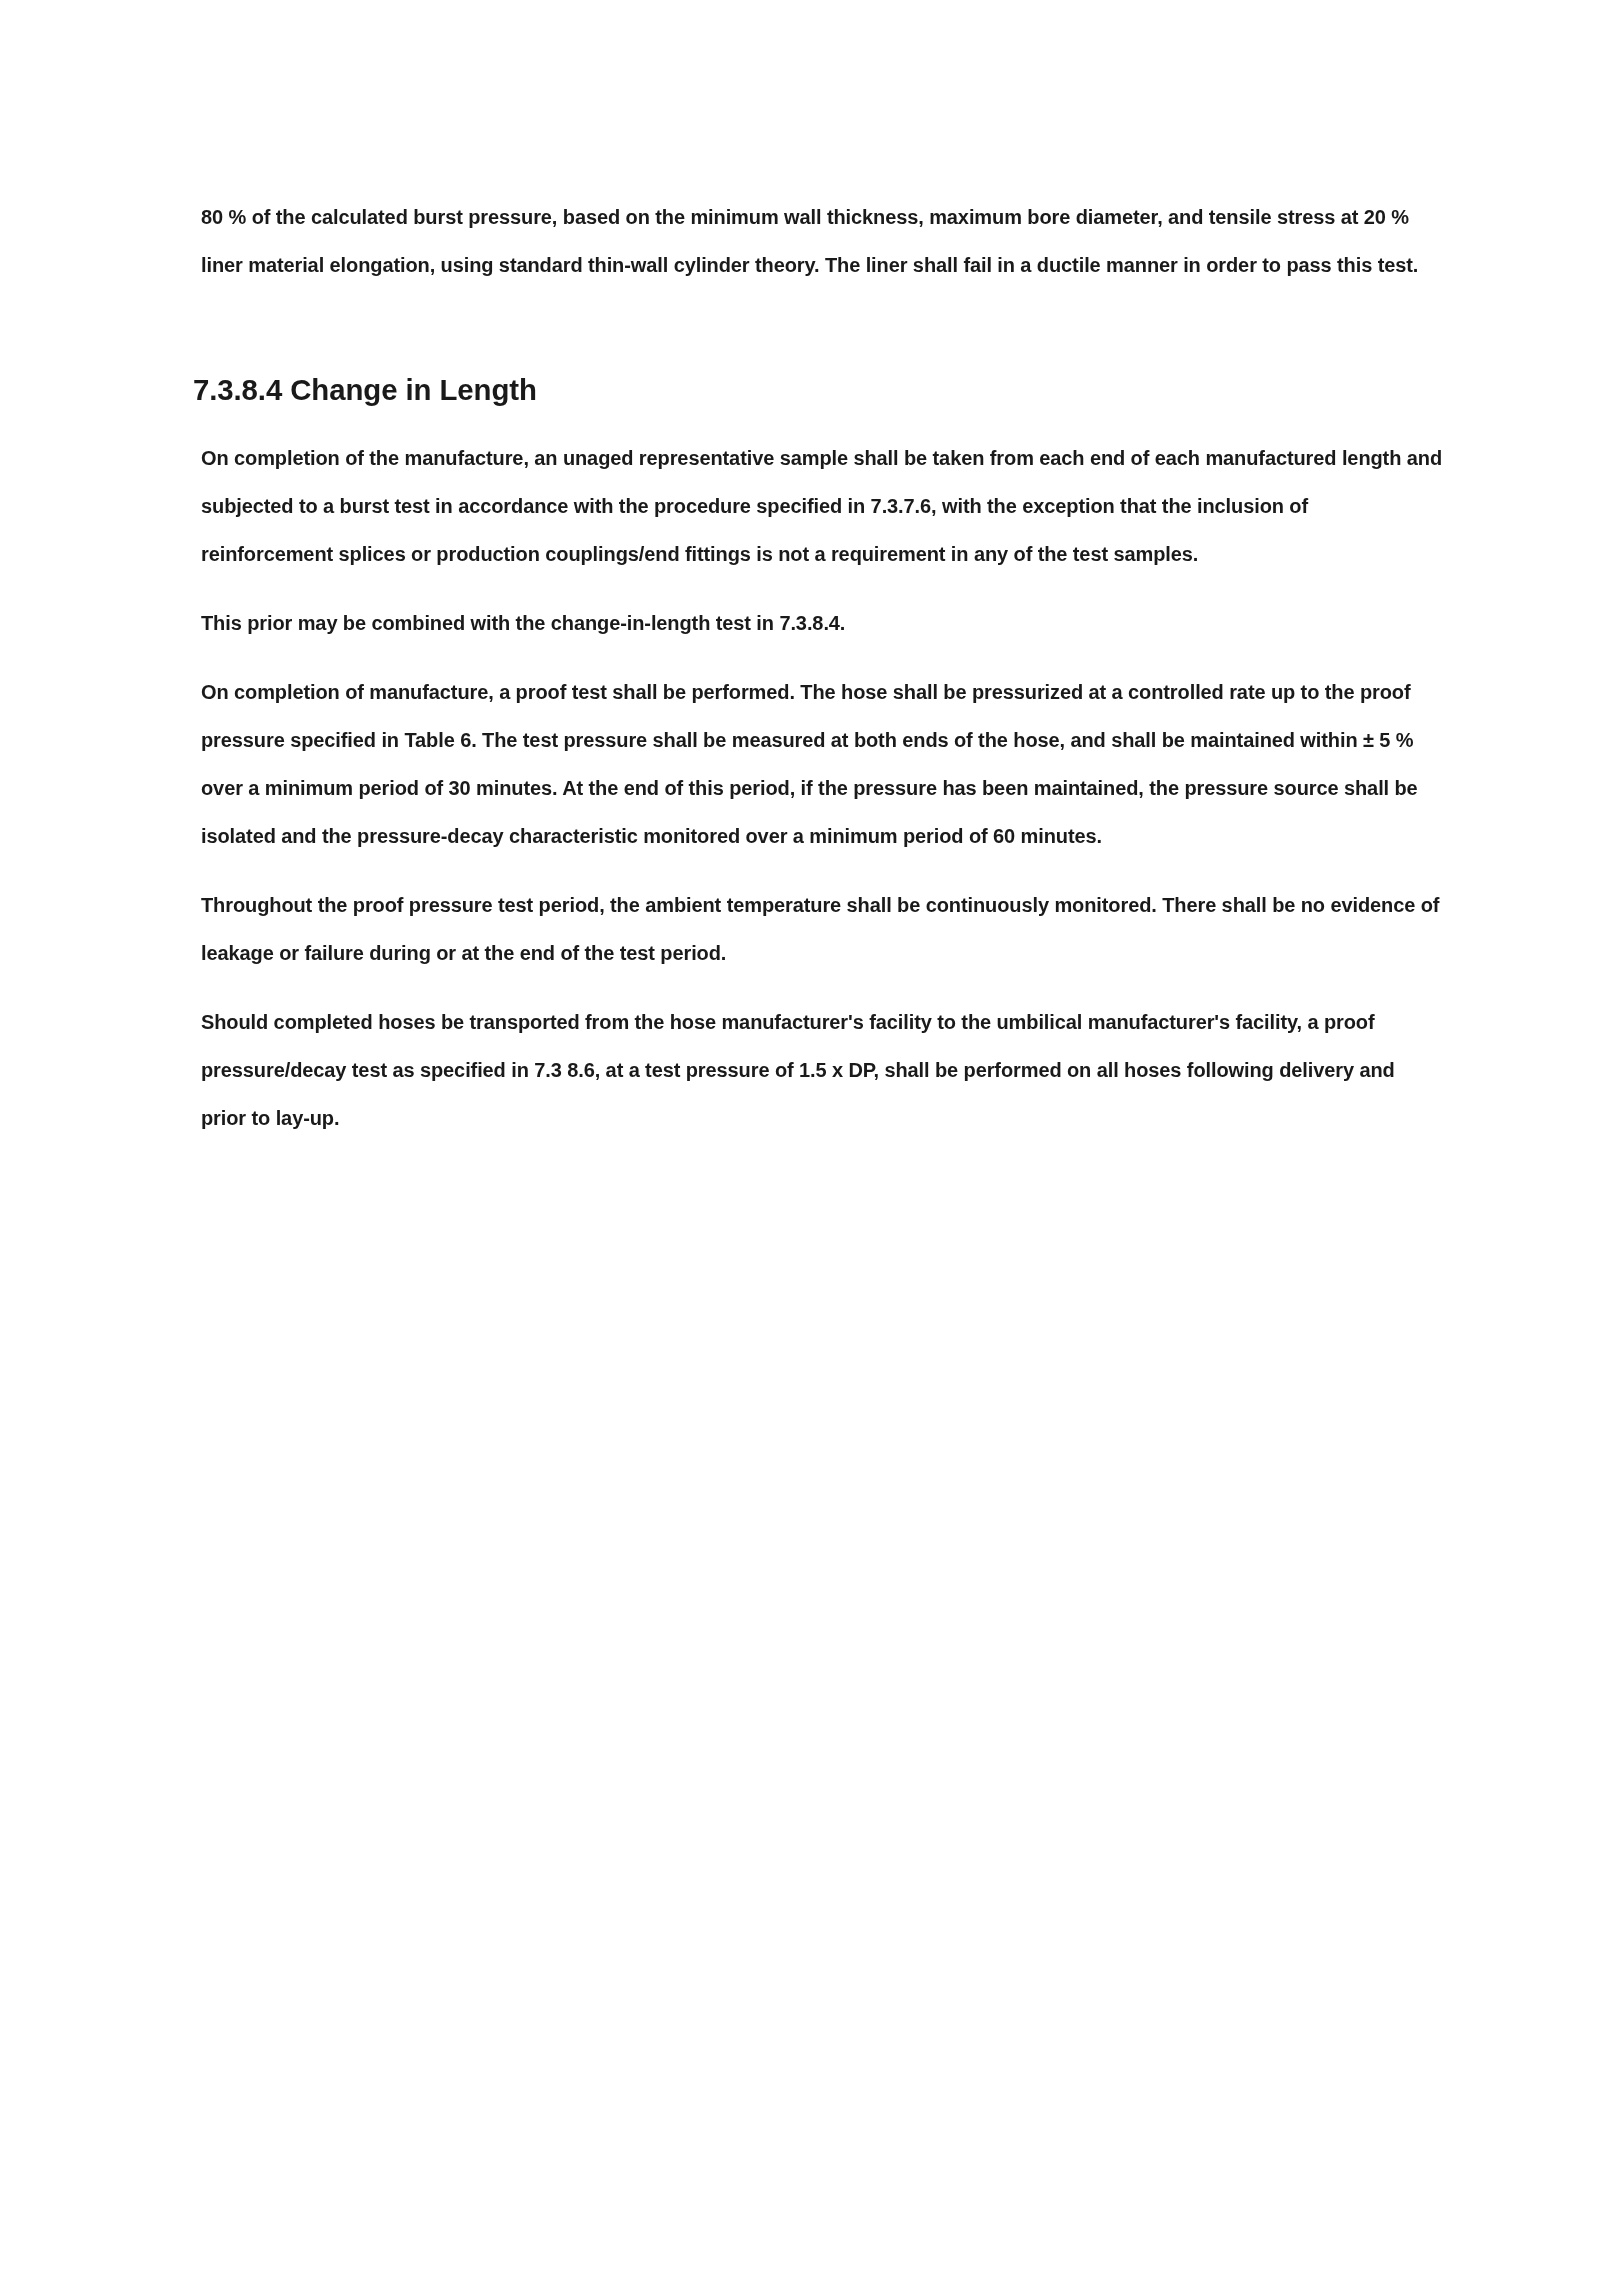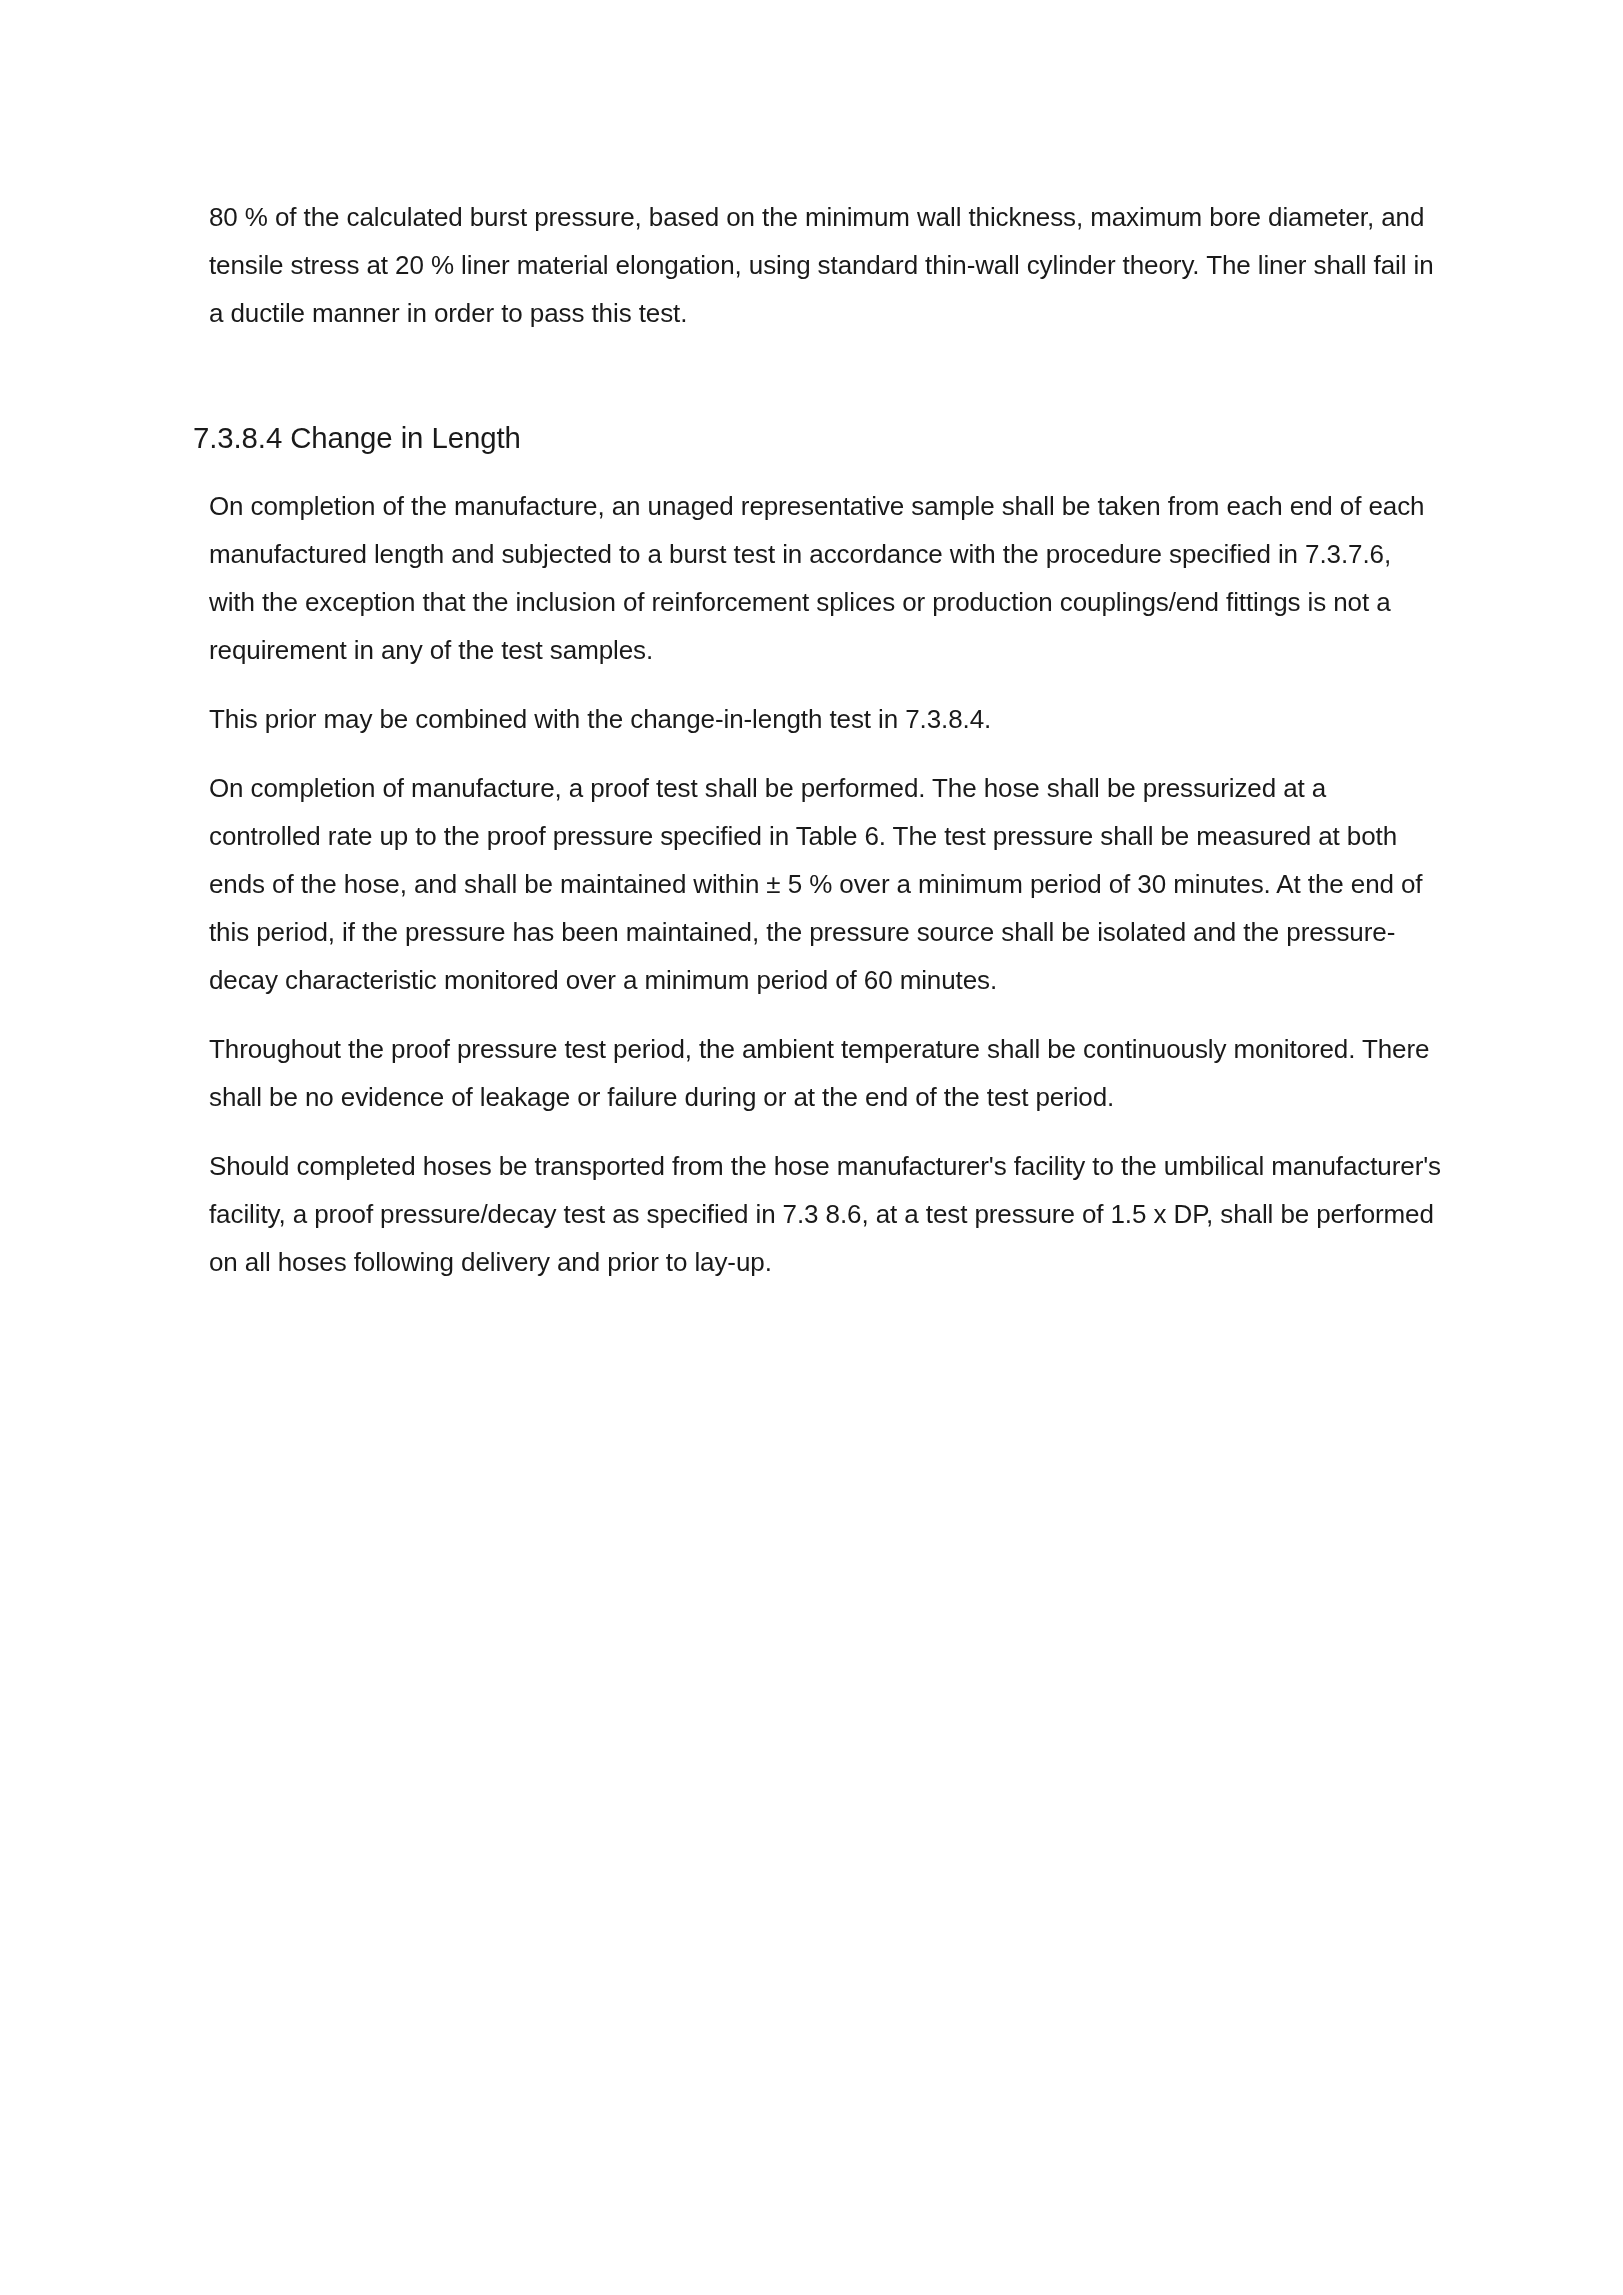--- a/index.html
+++ b/index.html
@@ -12,31 +12,31 @@
     width: 1623px;
     height: 2295px;
     box-sizing: border-box;
     background: #ffffff;
     padding: 193px 180px 0 193px;
     font-family: "Liberation Sans", "DejaVu Sans", sans-serif;
     color: #1a1a1a;
     overflow: hidden;
   }
   .para {
-    font-size: 26px;
-    font-weight: 400;
+    font-size: 20px;
+    font-weight: 700;
     line-height: 48px;
     letter-spacing: -0.1px;
-    margin: 0 0 21px 16px;
+    margin: 0 0 21px 8px;
     text-align: left;
     white-space: normal;
   }
   .heading {
     font-size: 29.4px;
-    font-weight: 400;
+    font-weight: 700;
     line-height: 48px;
     letter-spacing: -0.1px;
     margin: 77px 0 19.6px 0;
     text-align: left;
   }
 </style>
 </head>
 <body>
 
 <main class="page">

